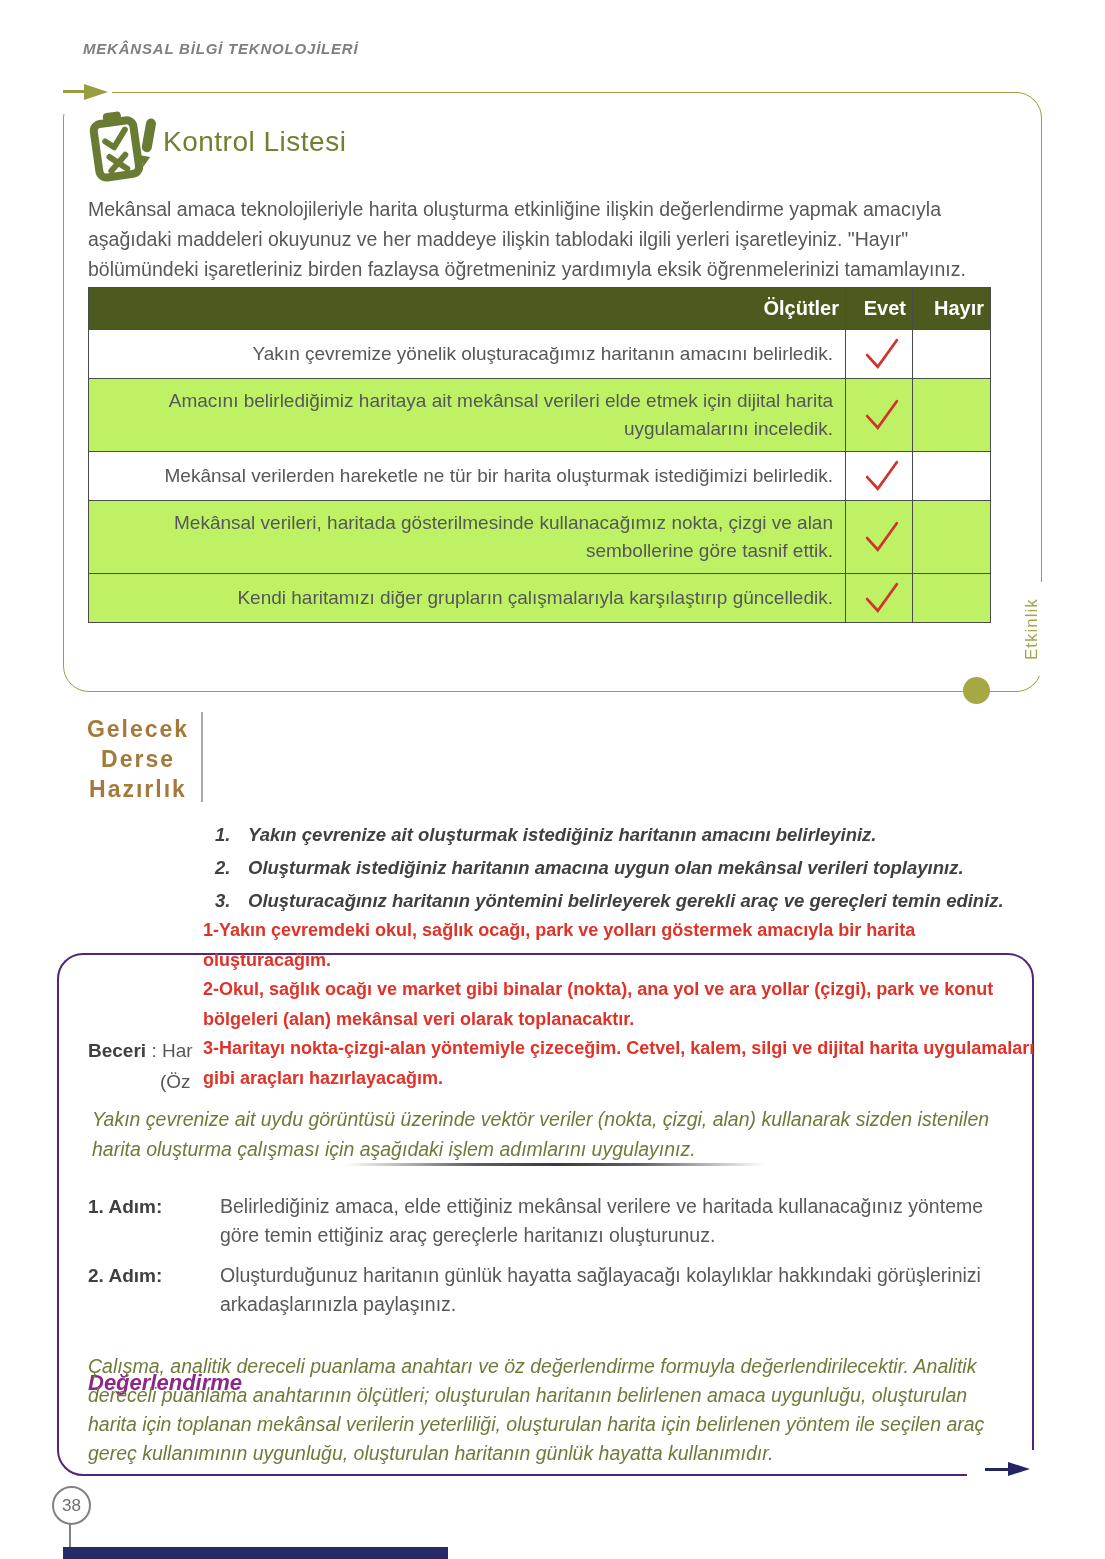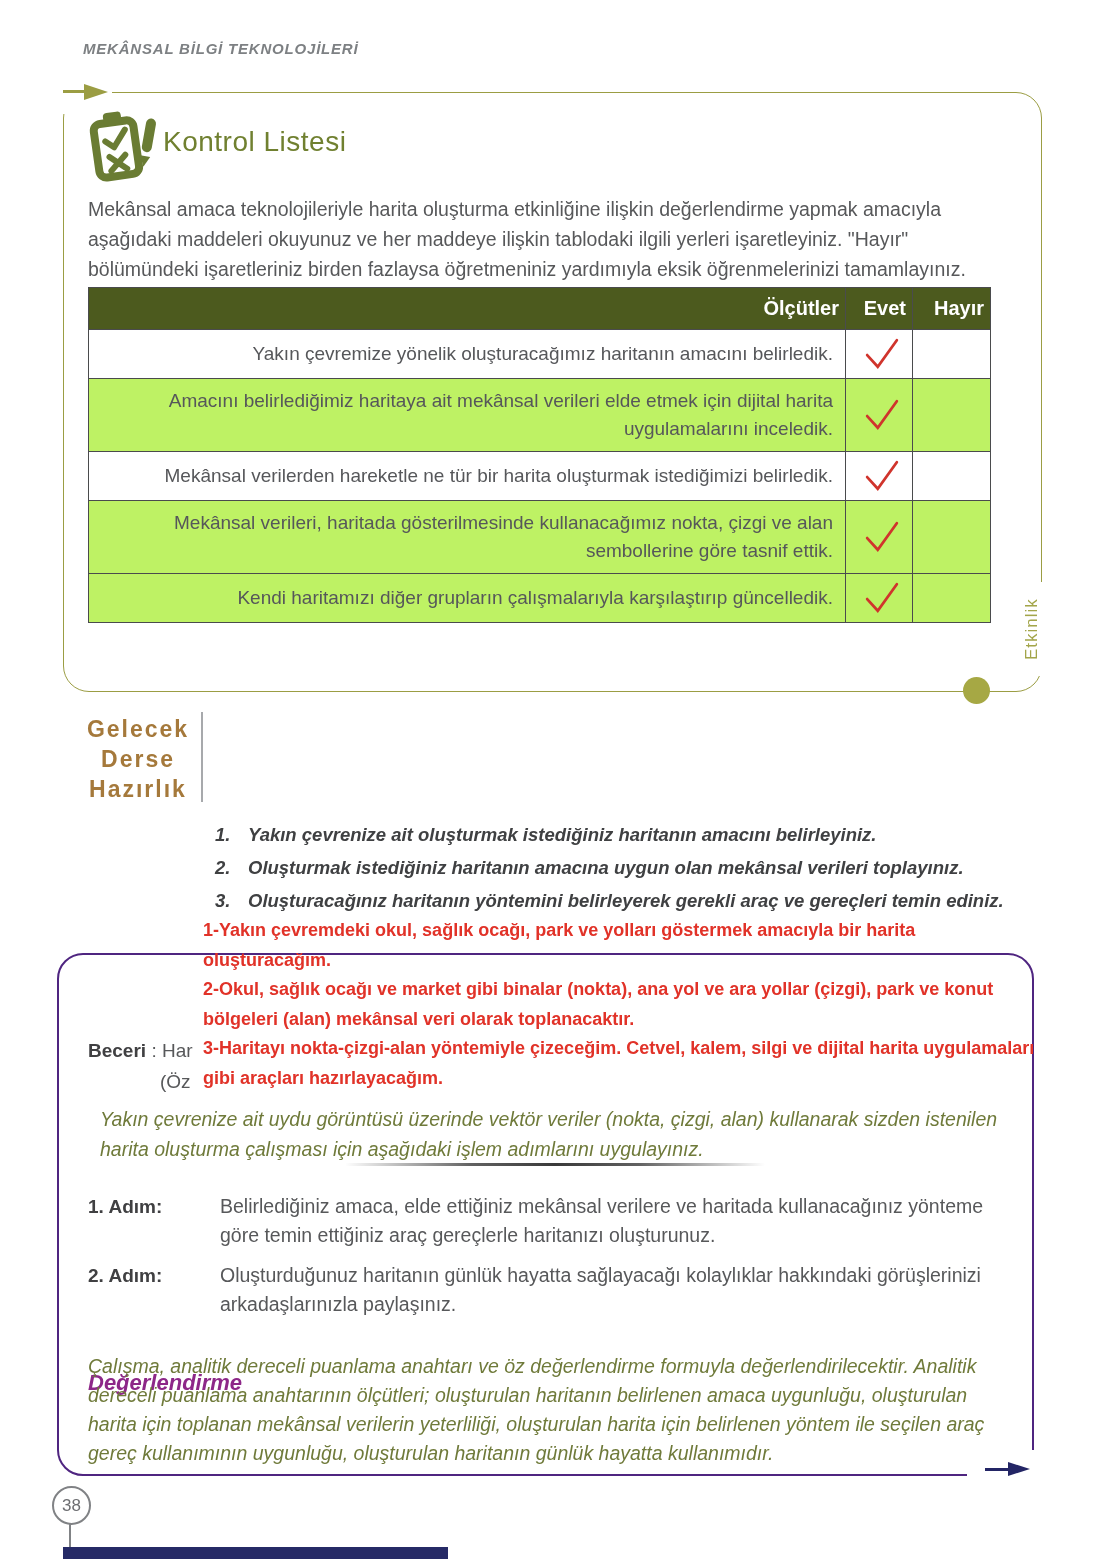--- a/index.html
+++ b/index.html
@@ -48,21 +48,21 @@
   
   .beceri-line1{left:88px;top:1040px;font-size:19px;color:#57585a;z-index:2;}
   .beceri-line1 .b{font-weight:bold;color:#404042;}
   .beceri-line2{left:160px;top:1071px;font-size:19px;color:#57585a;z-index:2;}
 
   
   .purple-box{left:57px;top:953px;width:973px;height:519px;border:2px solid #4f2580;border-radius:26px;z-index:1;}
   .tri-right-navy{width:0;height:0;border-top:7px solid transparent;border-bottom:7px solid transparent;border-left:22px solid #232565;}
   .navy-line{height:2.5px;background:#232565;}
 
-  .uygulama-intro{left:100px;top:1104px;width:925px;font-size:19.5px;font-style:italic;color:#6f7a3a;line-height:30px;z-index:3;}
+  .uygulama-intro{left:92px;top:1104px;width:925px;font-size:19.5px;font-style:italic;color:#6f7a3a;line-height:30px;z-index:3;}
   .divider{left:345px;top:1163px;width:420px;height:3px;border-radius:2px;
     background:linear-gradient(to right,rgba(90,90,90,0),rgba(70,70,70,.85) 30%,#3a3a3a 50%,rgba(70,70,70,.85) 70%,rgba(90,90,90,0));}
   .steps{left:88px;top:1192px;width:932px;z-index:3;}
   .step{display:flex;margin-bottom:11px;}
   .step .step-label{flex:none;width:84px;font-size:19px;font-weight:bold;color:#404042;line-height:29px;}
   .step .step-text{font-size:19.5px;color:#57585a;line-height:29px;margin-left:48px;}
   .eval-title{left:88px;top:1358px;font-size:22px;font-weight:bold;font-style:italic;color:#8d2788;z-index:3;margin-top:12px;}
   .eval-text{left:88px;top:1352px;width:932px;font-size:19.5px;font-style:italic;color:#6f7a3a;line-height:29px;z-index:3;}
 
   

